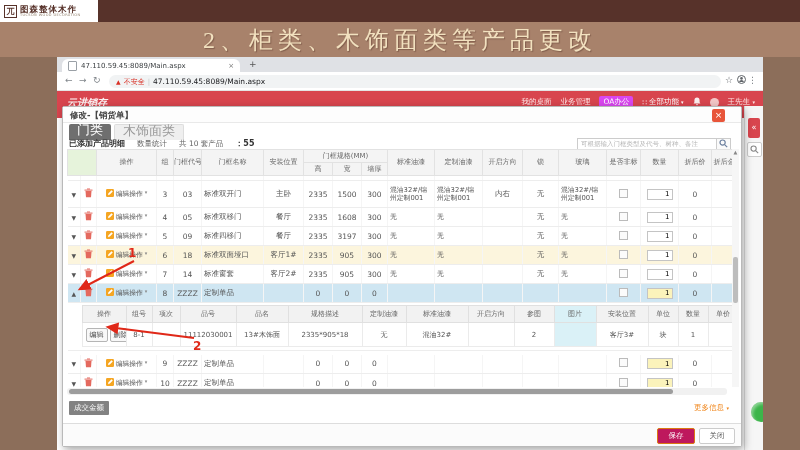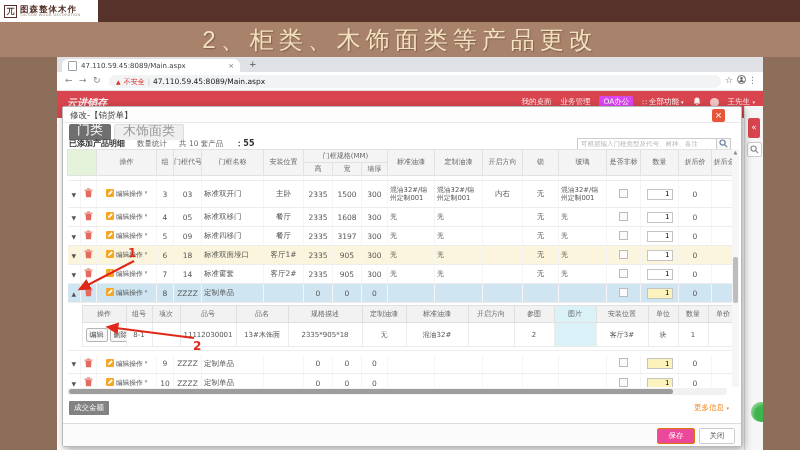--- a/index.html
+++ b/index.html
@@ -5,21 +5,21 @@
   html,body{margin:0;padding:0;}
   body{width:800px;height:450px;position:relative;font-family:"DejaVu Sans",sans-serif;overflow:hidden;background:#8c6e5a;}
   
   .topband{position:absolute;left:0;top:0;width:800px;height:22px;background:#57322a;}
   .logobox{position:absolute;left:0;top:0;width:98px;height:22px;background:#fff;display:flex;align-items:center;gap:3px;padding-left:4px;box-sizing:border-box;}
   .logomark{width:13px;height:13px;border:1.5px solid #57322a;color:#57322a;font-size:8px;font-weight:bold;display:flex;align-items:center;justify-content:center;box-sizing:border-box;}
   .logotxt{display:flex;flex-direction:column;line-height:1;}
   .logotxt b{font-size:8.5px;color:#57322a;letter-spacing:1px;}
   .logotxt i{font-style:normal;font-size:3.5px;color:#93826f;letter-spacing:.4px;margin-top:1px;}
   .titleband{position:absolute;left:0;top:22px;width:800px;height:35px;background:#a8826b;display:flex;align-items:center;justify-content:center;}
-  .titleband span{font-family:Liberation Sans, sans-serif;font-size:24px;color:#f2e1bf;letter-spacing:5px;text-shadow:1px 1px 1px rgba(60,30,20,.35);}
+  .titleband span{font-family:Liberation Serif, serif;font-size:24px;color:#f2e1bf;letter-spacing:5px;text-shadow:1px 1px 1px rgba(60,30,20,.35);}
   
   .browser{position:absolute;left:57px;top:57px;width:706px;height:393px;background:#fff;overflow:hidden;}
   .tabstrip{position:absolute;left:0;top:0;width:100%;height:15px;background:#dfe1e5;}
   .btab{position:absolute;left:5px;top:2px;width:178px;height:13px;background:#fff;border-radius:6px 6px 0 0;display:flex;align-items:center;gap:4px;padding:0 6px;box-sizing:border-box;}
   .btab .fav{width:7px;height:8px;border:1px solid #9aa0a6;border-radius:1px;background:#fff;}
   .btab .ttl{font-size:7px;color:#3c4043;white-space:nowrap;overflow:hidden;flex:1;}
   .btab .x{font-size:7px;color:#777;}
   .newtab{position:absolute;left:192px;top:2px;font-size:9px;color:#555;}
   .navbar{position:absolute;left:0;top:15px;width:100%;height:19px;background:#fff;border-bottom:1px solid #e4e4e4;box-sizing:border-box;}
   .navic{position:absolute;top:3px;font-size:9px;color:#80868b;}
@@ -36,21 +36,21 @@
   .allfn{display:flex;align-items:center;gap:2px;color:#fff;}
   .avcirc{width:9px;height:9px;border-radius:50%;background:#f3c6c6;display:inline-block;}
   
   .rail{position:absolute;right:0;top:49px;bottom:0;width:18px;background:#f6f6f6;border-left:1px solid #ddd;}
   .redtab{position:absolute;left:3px;top:12px;width:12px;height:20px;background:#d8454e;border-radius:2px;color:#fff;font-size:8px;text-align:center;line-height:20px;}
   .railbox{position:absolute;left:2px;top:36px;width:13px;height:13px;border:1px solid #ccc;background:#fff;border-radius:2px;display:flex;align-items:center;justify-content:center;}
   .helpfab{position:absolute;right:-8px;bottom:28px;width:20px;height:20px;border-radius:50%;background:#3cb54a;box-shadow:inset 2px 2px 3px rgba(255,255,255,.4);}
   
   .modal{position:absolute;left:5px;top:49px;width:680px;height:341px;background:#fff;border:1px solid #b9b9b9;border-radius:2px;box-shadow:2px 3px 8px rgba(0,0,0,.35);box-sizing:border-box;}
   .m-title{position:absolute;left:0;top:0;right:0;height:15px;border-bottom:1px solid #e9e9e9;background:#fdfdfd;}
-  .m-title span{position:absolute;left:7px;top:3px;font-size:8.5px;font-weight:normal;color:#444;}
+  .m-title span{position:absolute;left:7px;top:3px;font-size:8.5px;font-weight:bold;color:#444;}
   .m-close{position:absolute;right:16px;top:2px;width:13px;height:13px;background:#e8553a;border-radius:2px;color:#fff;font-size:9px;line-height:12px;text-align:center;cursor:pointer;}
   .m-tabs{position:absolute;left:6px;top:17px;display:flex;gap:3px;}
   .mtab{height:16px;line-height:12px;padding:0 8px;font-size:13px;border-radius:2px 2px 0 0;}
   .mtab.on{background:#6f6f6f;color:#fff;}
   .mtab.off{background:#efefef;color:#999;border:1px solid #ddd;border-bottom:none;box-sizing:border-box;}
   .m-toolbar{position:absolute;left:6px;top:30px;right:10px;height:13px;display:flex;align-items:center;gap:12px;}
   .tb-b{font-size:8px;font-weight:bold;color:#333;}
   .tb-n{font-size:7.5px;color:#666;}
   .searchwrap{margin-left:auto;display:flex;align-items:center;}
   .searchwrap input{width:140px;height:12px;border:1px solid #ccc;font-size:6.5px;padding:0 3px;color:#444;box-sizing:border-box;}
@@ -88,21 +88,21 @@
   .hscroll{position:absolute;left:4px;top:281px;width:660px;height:7px;background:#f1f1f1;border-radius:3px;}
   .hthumb{position:absolute;left:2px;top:1px;width:604px;height:5px;background:#9d9d9d;border-radius:3px;}
   .vscroll{position:absolute;right:2px;top:42px;width:7px;height:238px;background:#f6f6f6;}
   .vscroll .up{position:absolute;top:0;left:0;width:7px;text-align:center;font-size:5px;color:#888;}
   .vthumb{position:absolute;left:1px;top:108px;width:5px;height:46px;background:#bdbdbd;border-radius:2px;}
   
   .amountrow{position:absolute;left:6px;top:294px;right:12px;height:22px;border-bottom:7px solid #404040;}
   .amtbadge{position:absolute;left:0;top:0;background:#828282;color:#fff;font-size:7.5px;padding:2px 5px;border-radius:1px;}
   .morelink{position:absolute;right:0;top:2px;color:#f08418;font-size:7.5px;cursor:pointer;}
   .m-footer{position:absolute;left:0;bottom:0;right:0;height:22px;border-top:1px solid #ddd;background:#fbfbfb;}
-  .btn-save{position:absolute;right:46px;top:4px;width:36px;height:14px;background:#ec4899;border:1px solid #db7812;color:#fff;font-size:7.5px;border-radius:2px;text-align:center;line-height:13px;cursor:pointer;}
+  .btn-save{position:absolute;right:46px;top:4px;width:36px;height:14px;background:#be185d;border:1px solid #db7812;color:#fff;font-size:7.5px;border-radius:2px;text-align:center;line-height:13px;cursor:pointer;}
   .btn-close{position:absolute;right:6px;top:4px;width:34px;height:14px;background:#fff;border:1px solid #ccc;color:#555;font-size:7.5px;border-radius:2px;text-align:center;line-height:13px;cursor:pointer;}
   
   svg.annot{position:absolute;left:0;top:0;z-index:60;pointer-events:none;}
   .adigit{font-family:"DejaVu Sans",sans-serif;font-size:12px;font-weight:bold;fill:#e02818;}
 </style>
 </head>
 <body>
 
 <div class="topband"></div>
 <div class="logobox">

